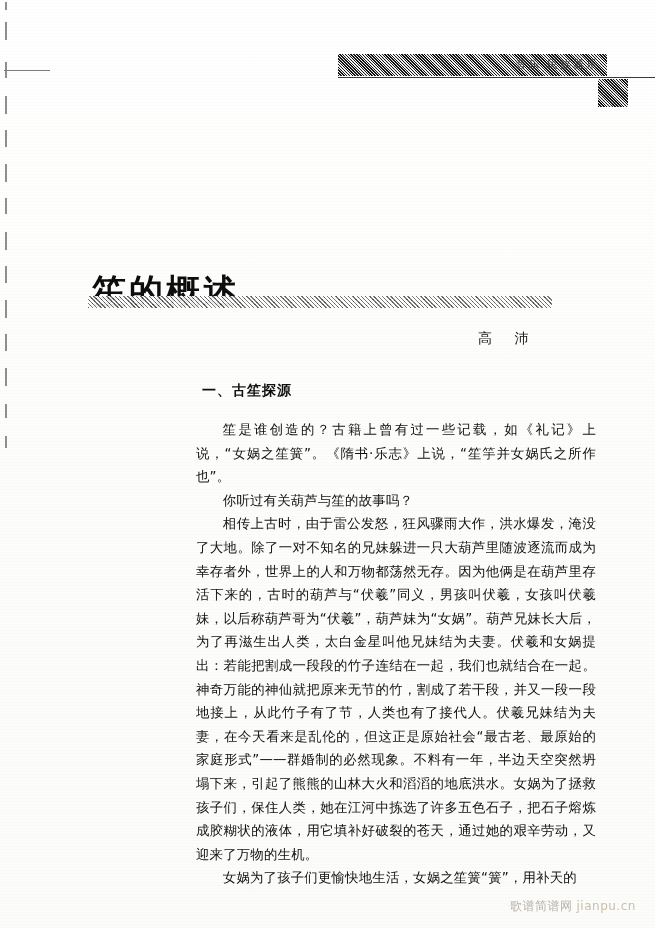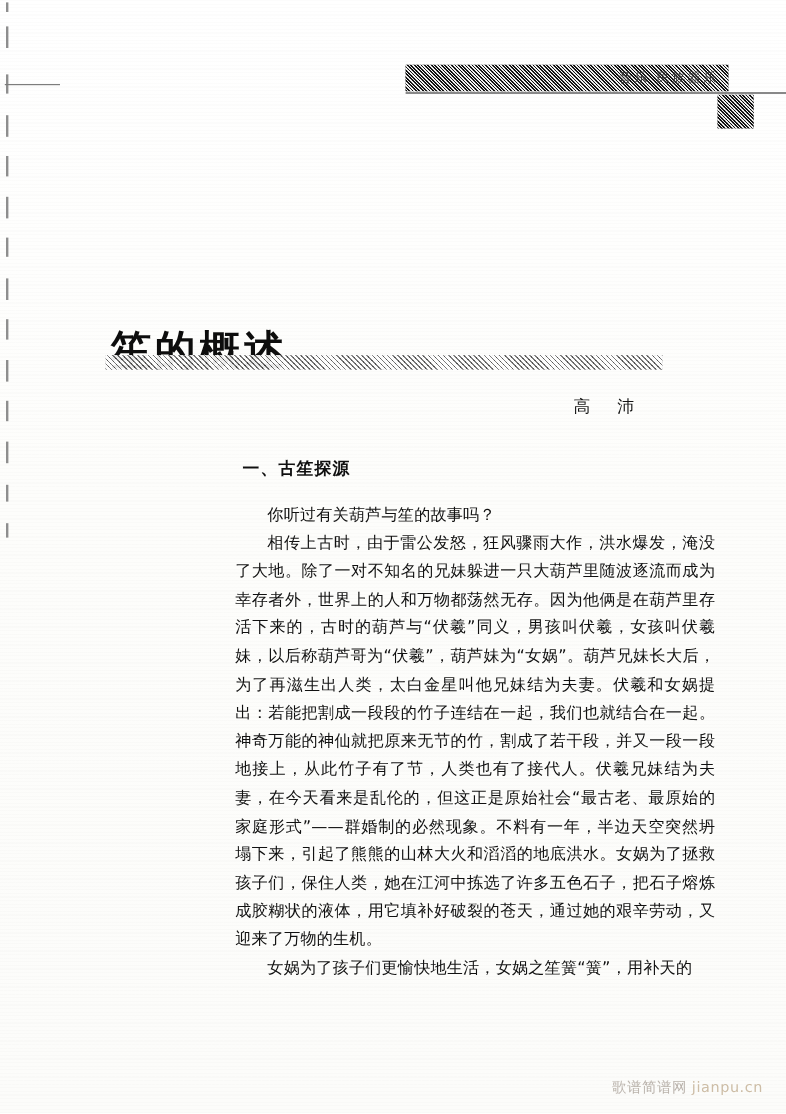--- a/index.html
+++ b/index.html
@@ -202,20 +202,21 @@
   <div class="header-rule"></div>
   <div class="header-tab"></div>
 
   <h1 class="article-title">笙的概述</h1>
   <div class="title-band"></div>
 
   <div class="author">高  沛</div>
 
   <div class="body-block">
     <h2 class="section-heading">一、古笙探源</h2>
+    <p class="para">笙是谁创造的？古籍上曾有过一些记载，如《礼记》上说，“女娲之笙簧”。《隋书·乐志》上说，“笙竽并女娲氏之所作也”。</p>
     <p class="para">你听过有关葫芦与笙的故事吗？</p>
     <p class="para">相传上古时，由于雷公发怒，狂风骤雨大作，洪水爆发，淹没了大地。除了一对不知名的兄妹躲进一只大葫芦里随波逐流而成为幸存者外，世界上的人和万物都荡然无存。因为他俩是在葫芦里存活下来的，古时的葫芦与“伏羲”同义，男孩叫伏羲，女孩叫伏羲妹，以后称葫芦哥为“伏羲”，葫芦妹为“女娲”。葫芦兄妹长大后，为了再滋生出人类，太白金星叫他兄妹结为夫妻。伏羲和女娲提出：若能把割成一段段的竹子连结在一起，我们也就结合在一起。神奇万能的神仙就把原来无节的竹，割成了若干段，并又一段一段地接上，从此竹子有了节，人类也有了接代人。伏羲兄妹结为夫妻，在今天看来是乱伦的，但这正是原始社会“最古老、最原始的家庭形式”——群婚制的必然现象。不料有一年，半边天空突然坍塌下来，引起了熊熊的山林大火和滔滔的地底洪水。女娲为了拯救孩子们，保住人类，她在江河中拣选了许多五色石子，把石子熔炼成胶糊状的液体，用它填补好破裂的苍天，通过她的艰辛劳动，又迎来了万物的生机。</p>
     <p class="para">女娲为了孩子们更愉快地生活，女娲之笙簧“簧”，用补天的</p>
   </div>
 
   <div class="watermark">
     <span class="wm-cn">歌谱简谱网</span><span class="wm-en">jianpu.cn</span>
   </div>
 
 </div>

